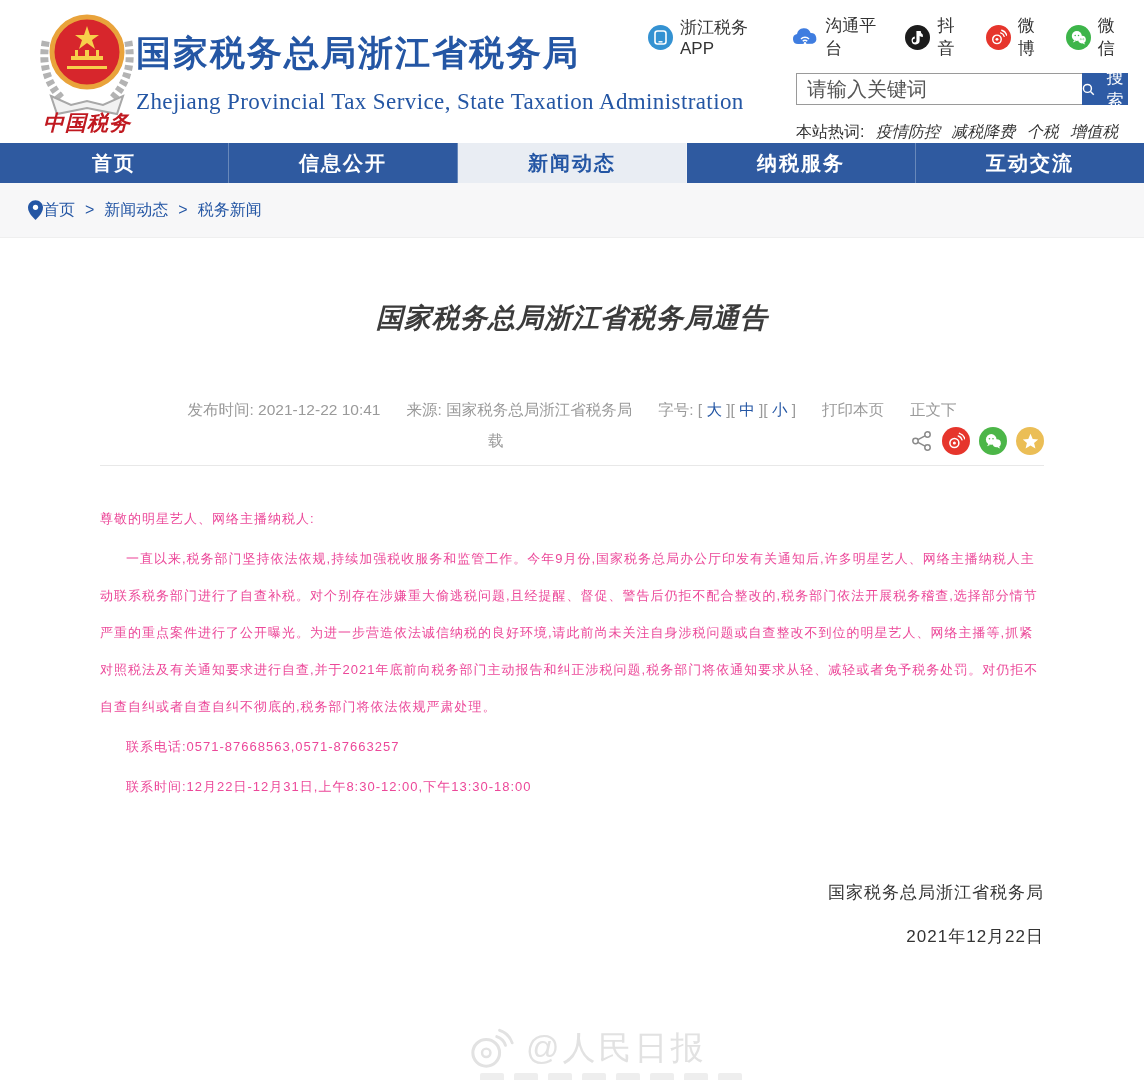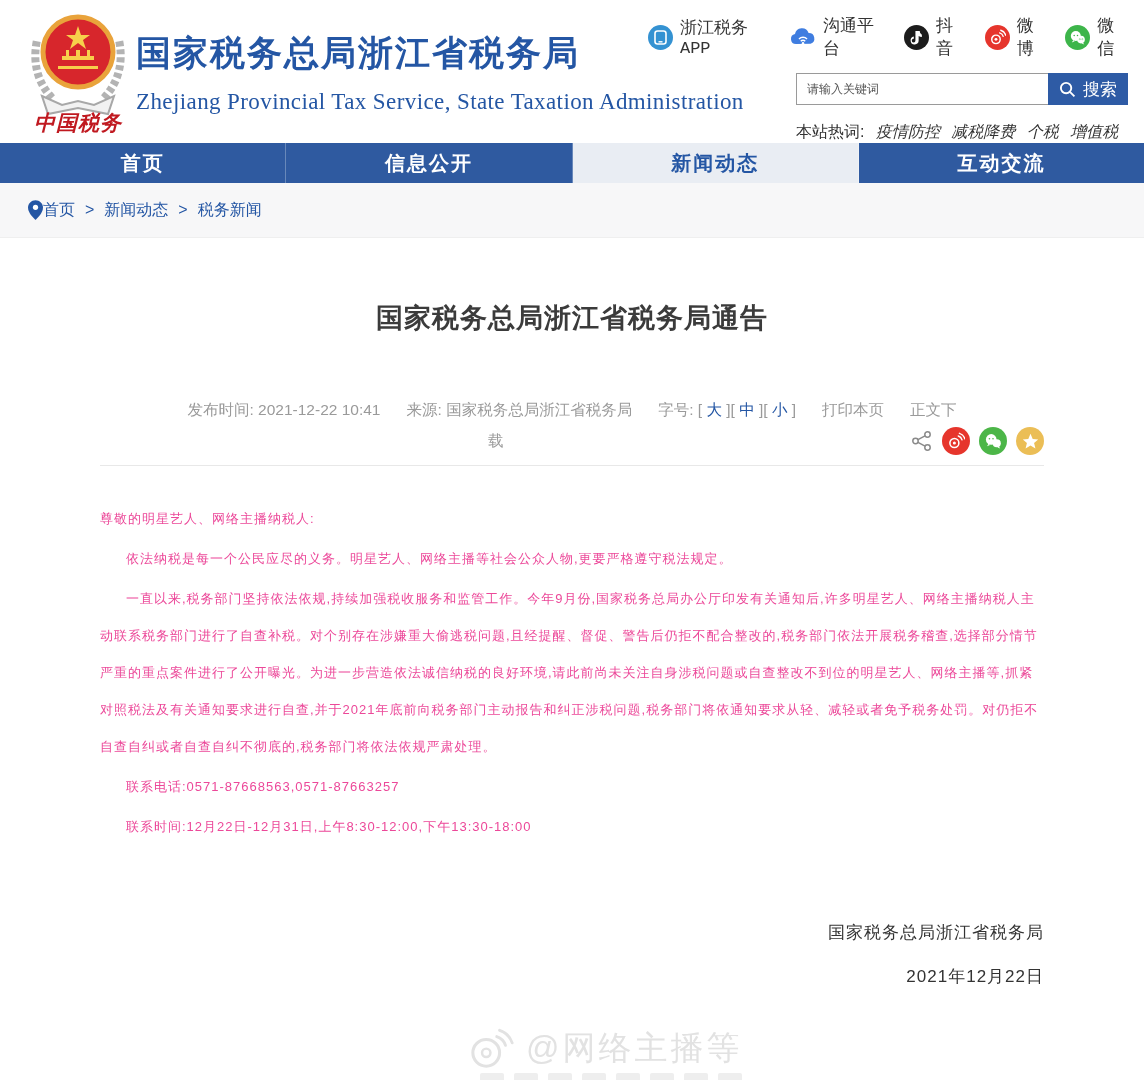--- a/index.html
+++ b/index.html
@@ -3,33 +3,33 @@
 <meta charset="utf-8">
 <style>
   * { margin:0; padding:0; box-sizing:border-box; }
   body { background:#fff; }
   .page {
     width:1144px; height:1080px; position:relative; overflow:hidden;
     background:#ffffff; font-family:"Liberation Sans", sans-serif; margin:0 auto;
   }
   
   .header { position:relative; height:143px; background:#fff; }
-  .logo { position:absolute; left:24px; top:6px; width:108px; height:128px; }
+  .logo { position:absolute; left:33px; top:6px; width:108px; height:128px; }
   .brand { position:absolute; left:136px; top:30px; }
   .brand-title { font-size:35px; font-weight:bold; color:#2456a4; letter-spacing:2px; }
   .brand-sub { margin-top:12px; font-size:23px; color:#2456a4;
                font-family:"Liberation Serif", serif; letter-spacing:0.4px; }
   .header-right { position:absolute; right:16px; top:14px; width:480px; }
-  .quick-links { display:flex; justify-content:flex-end; align-items:center; gap:18px;font-family:Liberation Mono, monospace; }
+  .quick-links { display:flex; justify-content:flex-end; align-items:center; gap:18px; }
   .quick-link { display:flex; align-items:center; gap:7px; font-size:17px; color:#333; cursor:pointer; }
   .qicon { width:25px; height:25px; border-radius:50%; display:flex; align-items:center;
            justify-content:center; flex:0 0 auto; }
   .search-row { display:flex; margin-top:13px; margin-left:auto; width:332px; height:32px; }
   .search-input { flex:1; border:1px solid #9a9a9a; border-right:none; padding:0 10px;
-                  font-size:12px; color:#6d28d9; outline:none; font-family:"Liberation Sans",sans-serif; }
+                  font-size:20px; color:#6d28d9; outline:none; font-family:"Liberation Sans",sans-serif; }
   .search-input::placeholder { color:#555; }
   .search-btn { width:80px; background:#2e5ba5; color:#fff; border:none; font-size:17px;
                 display:flex; align-items:center; justify-content:center; gap:7px; cursor:pointer;
                 font-family:"Liberation Sans",sans-serif; }
   .hotwords { width:332px; margin-left:auto; margin-top:13px; font-size:16px; color:#333;
               line-height:27px; position:relative; z-index:1; }
   .hotwords span { margin-right:7px; }
   .hotwords .hw { cursor:pointer;font-style:italic; }
   
   .nav { position:relative; z-index:2; display:flex; height:40px; background:#2f5aa0; }
@@ -40,21 +40,21 @@
   .nav-item.active { background:#e9edf3; color:#2456a4; }
   
   .breadcrumb-bar { height:55px; background:#f7f7f8; border-bottom:1px solid #efefef;
                     display:flex; align-items:center; padding-left:28px; }
   .breadcrumb { display:flex; align-items:center; gap:10px; font-size:16px; color:#2456a4; }
   .crumb { cursor:pointer; }
   .crumb-sep { color:#2456a4; }
   
   .article { padding:0 100px; position:relative; }
   .article-title { margin-top:62px; text-align:center; font-size:27px; font-weight:bold;
-                   color:#3b3b3b; letter-spacing:1px; }
+                   color:#3b3b3b; letter-spacing:1px;font-style:italic; }
   .meta-row { margin-top:64px; display:flex; justify-content:center; align-items:center;
               font-size:15.5px; color:#9a9a9a; white-space:nowrap; }
   .meta-row .grp { margin:0 13px; }
   .fs-link { color:#2456a4; cursor:pointer; }
   .meta-row2 { position:relative; height:44px; font-size:15.5px; color:#9a9a9a; }
   .wrap-char { position:absolute; left:388px; top:10px; }
   .share-row { position:absolute; right:0; top:6px; display:flex; align-items:center; gap:9px; }
   .share-circle { width:28px; height:28px; border-radius:50%; display:flex; align-items:center;
                   justify-content:center; cursor:pointer; }
   .divider { border-bottom:1px solid #e8e8e8; }
@@ -175,20 +175,21 @@
         <span class="hw">增值税</span>
         <span class="hw">发票</span>
       </div>
     </div>
   </div>
 
   <div class="nav">
     <div class="nav-item">首页</div>
     <div class="nav-item">信息公开</div>
     <div class="nav-item active">新闻动态</div>
+    <div class="nav-item">纳税服务</div>
     <div class="nav-item">互动交流</div>
   </div>
 
   <div class="breadcrumb-bar">
     <svg width="15" height="20" viewBox="0 0 16 21">
       <path d="M8,0 C3.6,0 0,3.6 0,8 c0,6.2 8,13 8,13 s8,-6.8 8,-13 C16,3.6 12.4,0 8,0 z" fill="#2456a4"></path>
       <circle cx="8" cy="7.6" r="2.8" fill="#fff"></circle>
     </svg>
     <div class="breadcrumb">
       <span class="crumb">首页</span>
@@ -250,40 +251,39 @@
               <polygon points="10,1 12.6,7 19,7.6 14.2,11.8 15.8,18.2 10,14.8 4.2,18.2 5.8,11.8 1,7.6 7.4,7" fill="#fff"></polygon>
             </svg>
         </span>
       </div>
     </div>
 
     <div class="divider"></div>
 
     <div class="body-text">
       <p>尊敬的明星艺人、网络主播纳税人:</p>
-      <p class="indent">依法纳税是每一个公民应尽的义务。明星艺人、网络主播等社会公众人物,更要严格遵守税法规定。</p>
       <p class="indent">一直以来,税务部门坚持依法依规,持续加强税收服务和监管工作。今年9月份,国家税务总局办公厅印发有关通知后,许多明星艺人、网络主播纳税人主动联系税务部门进行了自查补税。对个别存在涉嫌重大偷逃税问题,且经提醒、督促、警告后仍拒不配合整改的,税务部门依法开展税务稽查,选择部分情节严重的重点案件进行了公开曝光。为进一步营造依法诚信纳税的良好环境,请此前尚未关注自身涉税问题或自查整改不到位的明星艺人、网络主播等,抓紧对照税法及有关通知要求进行自查,并于2021年底前向税务部门主动报告和纠正涉税问题,税务部门将依通知要求从轻、减轻或者免予税务处罚。对仍拒不自查自纠或者自查自纠不彻底的,税务部门将依法依规严肃处理。</p>
       <p class="indent">联系电话:0571-87668563,0571-87663257</p>
       <p class="indent">联系时间:12月22日-12月31日,上午8:30-12:00,下午13:30-18:00</p>
     </div>
 
     <div class="signature">
       <div>国家税务总局浙江省税务局</div>
       <div class="sig-date">2021年12月22日</div>
     </div>
   </div>
 
   <div class="watermark">
     <svg width="46" height="42" viewBox="0 0 24 22">
       <circle cx="9.5" cy="13" r="7" fill="none" stroke="#e2e2e2" stroke-width="1.6"></circle>
       <circle cx="9.5" cy="13" r="2.2" fill="none" stroke="#e2e2e2" stroke-width="1.3"></circle>
       <path d="M15,4.5 a7,7 0 0 1 4.6,4.6" fill="none" stroke="#e2e2e2" stroke-width="1.5" stroke-linecap="round"></path>
       <path d="M16.5,1.2 a10.5,10.5 0 0 1 6.6,6.6" fill="none" stroke="#e2e2e2" stroke-width="1.5" stroke-linecap="round"></path>
     </svg>
-    <span>@网络主播等</span>
+    <span>@人民日报</span>
   </div>
   <div class="watermark-line2">
     <i></i>
       <i></i>
       <i></i>
       <i></i>
       <i></i>
       <i></i>
       <i></i>
       <i></i>

